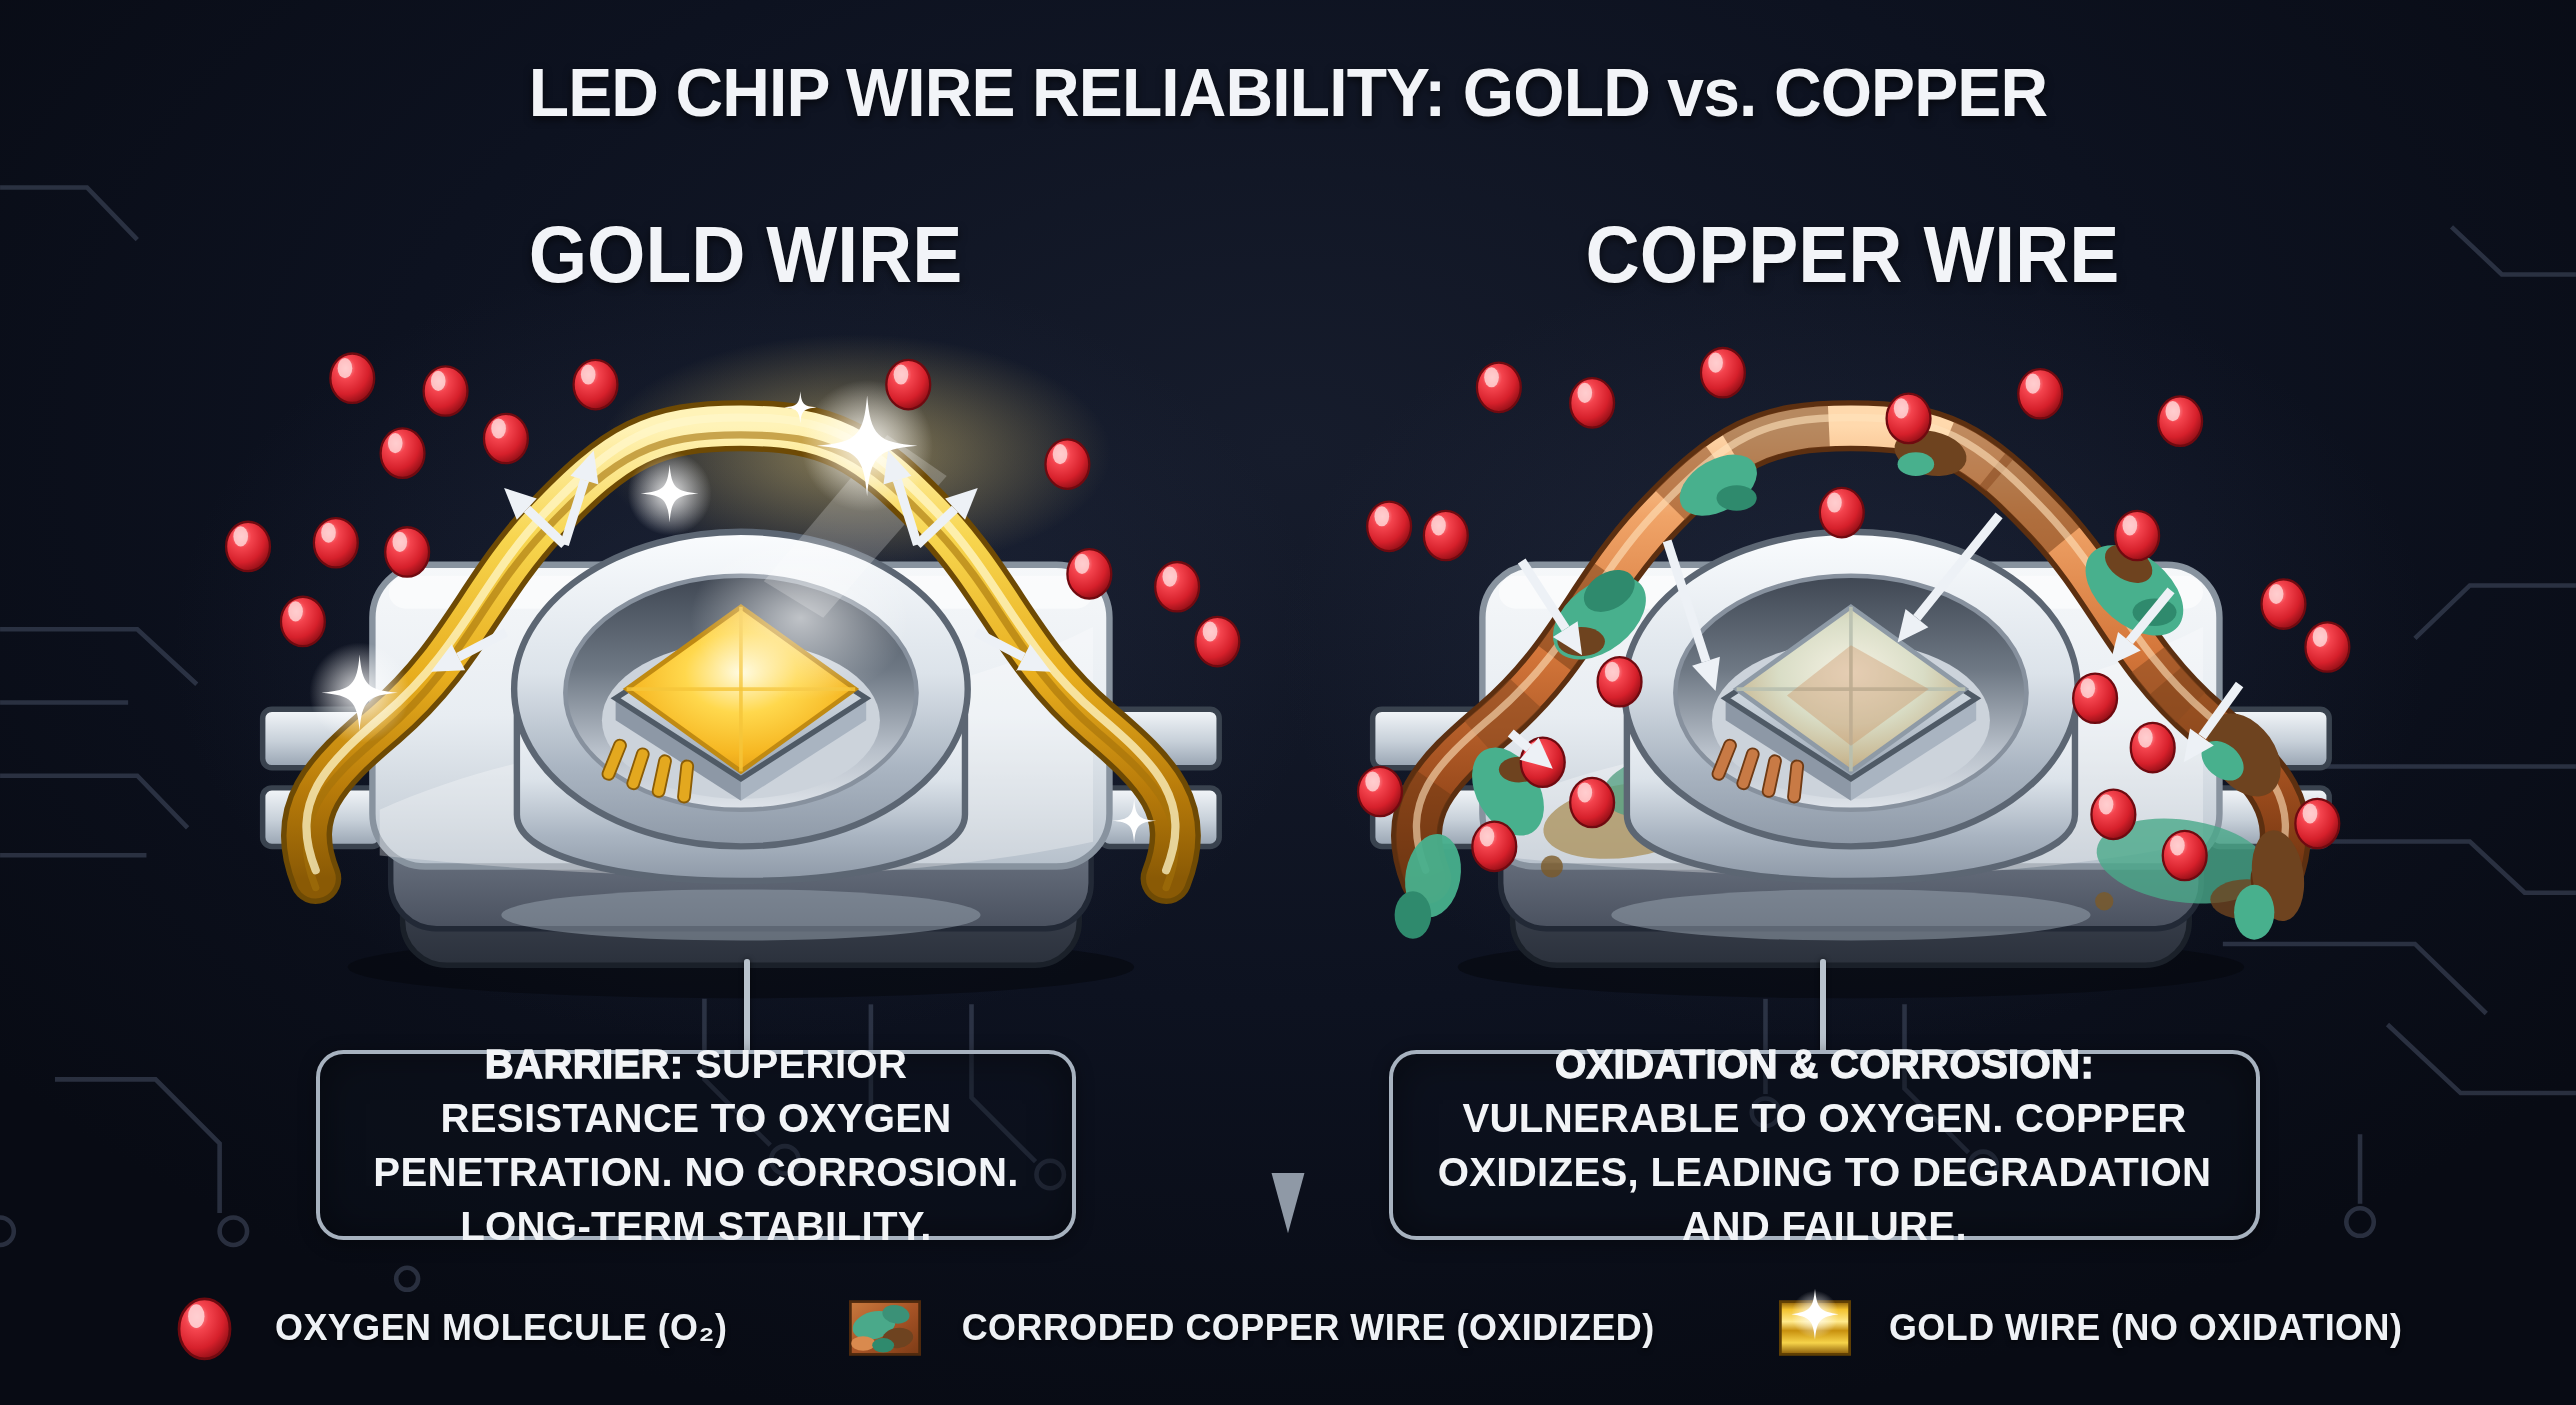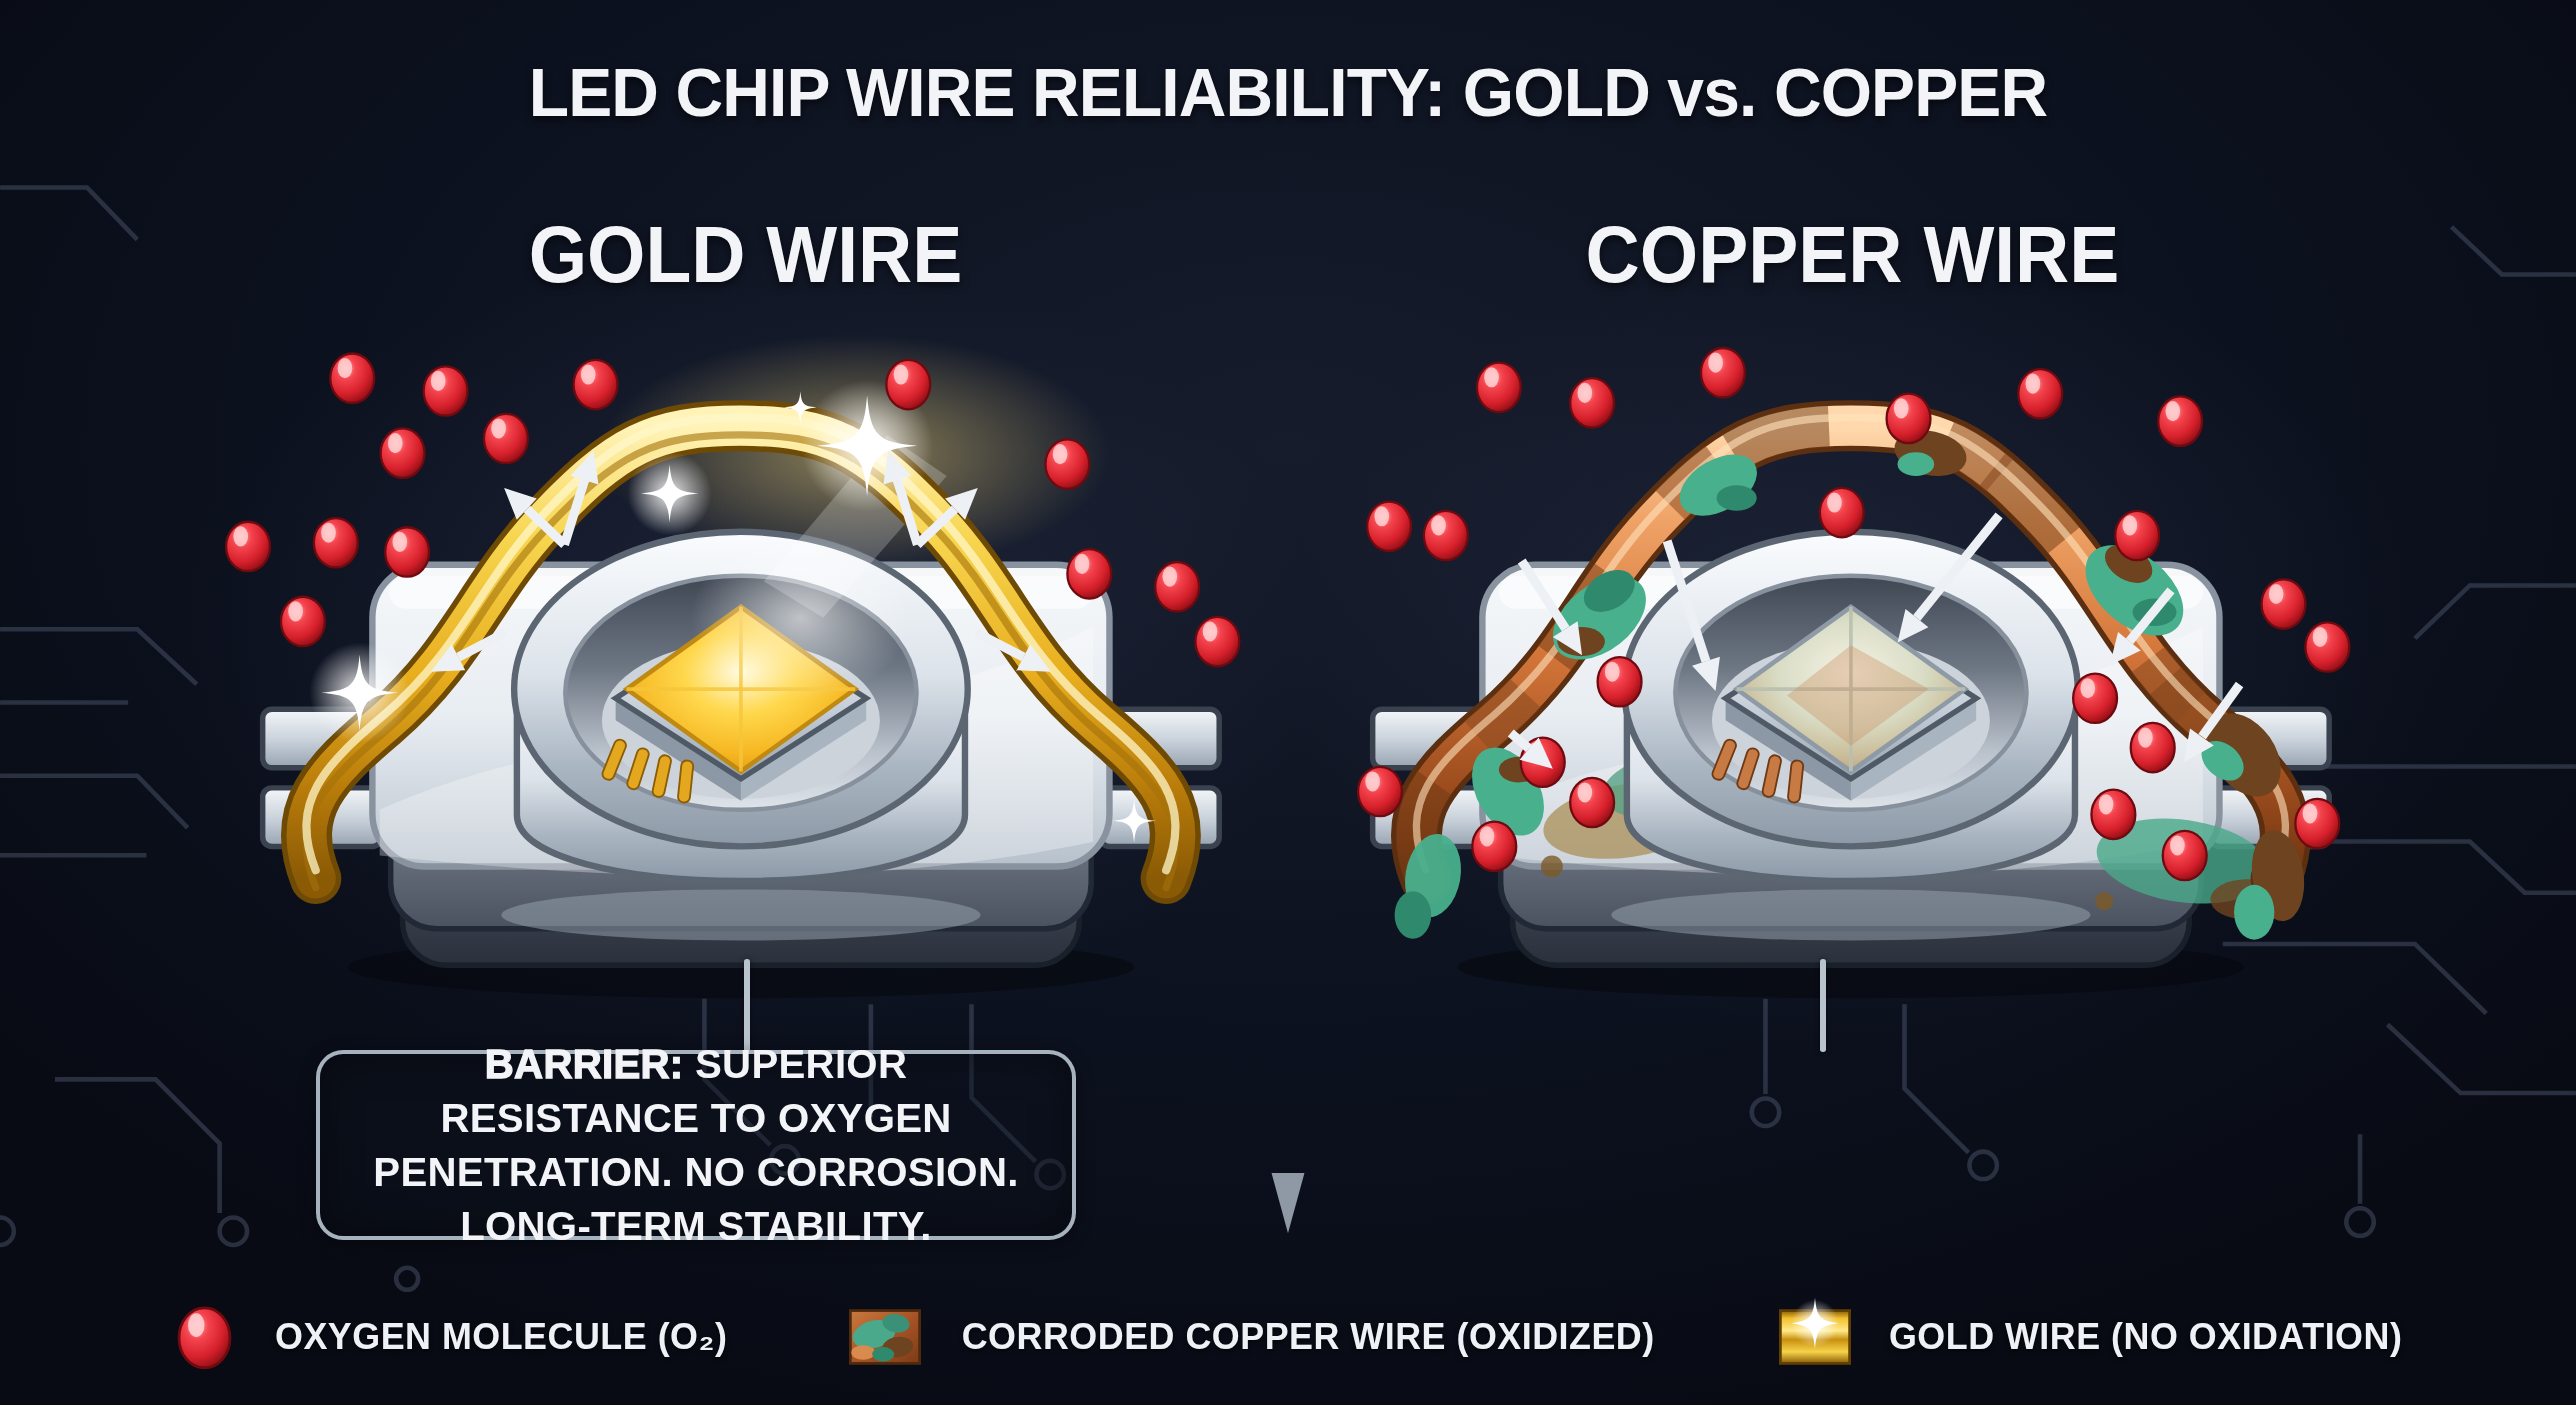--- a/index.html
+++ b/index.html
@@ -44,21 +44,21 @@
   }
   .note-text .lead{-webkit-text-stroke:1.3px #f2f4f7;}
   .connector{
     width:5.5px;height:93px;background:#b9c3cd;top:959px;border-radius:2.7px;
     box-shadow:0 0 5.5px rgba(0,0,0,.5);
   }
   .conn-left{left:744px;}
   .conn-right{left:1820px;}
   .legend{
     top:1277px;left:0;width:100%;height:101px;
-    display:flex;align-items:flex-end;justify-content:center;gap:108px;
+    display:flex;align-items:center;justify-content:center;gap:108px;
   }
   .legend-item{display:flex;align-items:center;gap:24px;}
   .legend-label{
     font-size:37px;font-weight:bold;letter-spacing:0.5px;color:#eef1f5;
     transform:scaleX(.97);white-space:nowrap;
     text-shadow:0 1.8px 5.5px rgba(0,0,0,.6);
   }
 </style>
 </head>
 <body>
@@ -457,20 +457,23 @@
       <line x1="203" y1="456" x2="223" y2="473"></line>
         <polygon points="249,495 212.7,485.2 233.5,460.8" stroke="none"></polygon>
     </g>
   </svg>
 
   <div class="abs connector conn-left"></div>
   <div class="abs connector conn-right"></div>
 
   <div class="abs note-box note-gold">
     <div class="note-text"><span class="lead">BARRIER:</span><span> SUPERIOR RESISTANCE TO OXYGEN PENETRATION. NO CORROSION. LONG-TERM STABILITY.</span></div>
+  </div>
+  <div class="abs note-box note-copper">
+    <div class="note-text"><span class="lead">OXIDATION &amp; CORROSION:</span><span> VULNERABLE TO OXYGEN. COPPER OXIDIZES, LEADING TO DEGRADATION AND FAILURE.</span></div>
   </div>
 
   <div class="abs legend">
     <div class="legend-item">
       <svg width="79" height="82" viewBox="0 0 86 90">
         <defs>
           <radialGradient id="lg-mol" cx=".35" cy=".3" r=".75">
             <stop offset="0" stop-color="#ffb3b6"></stop>
               <stop offset=".3" stop-color="#f4444e"></stop>
               <stop offset=".7" stop-color="#d6202b"></stop>

